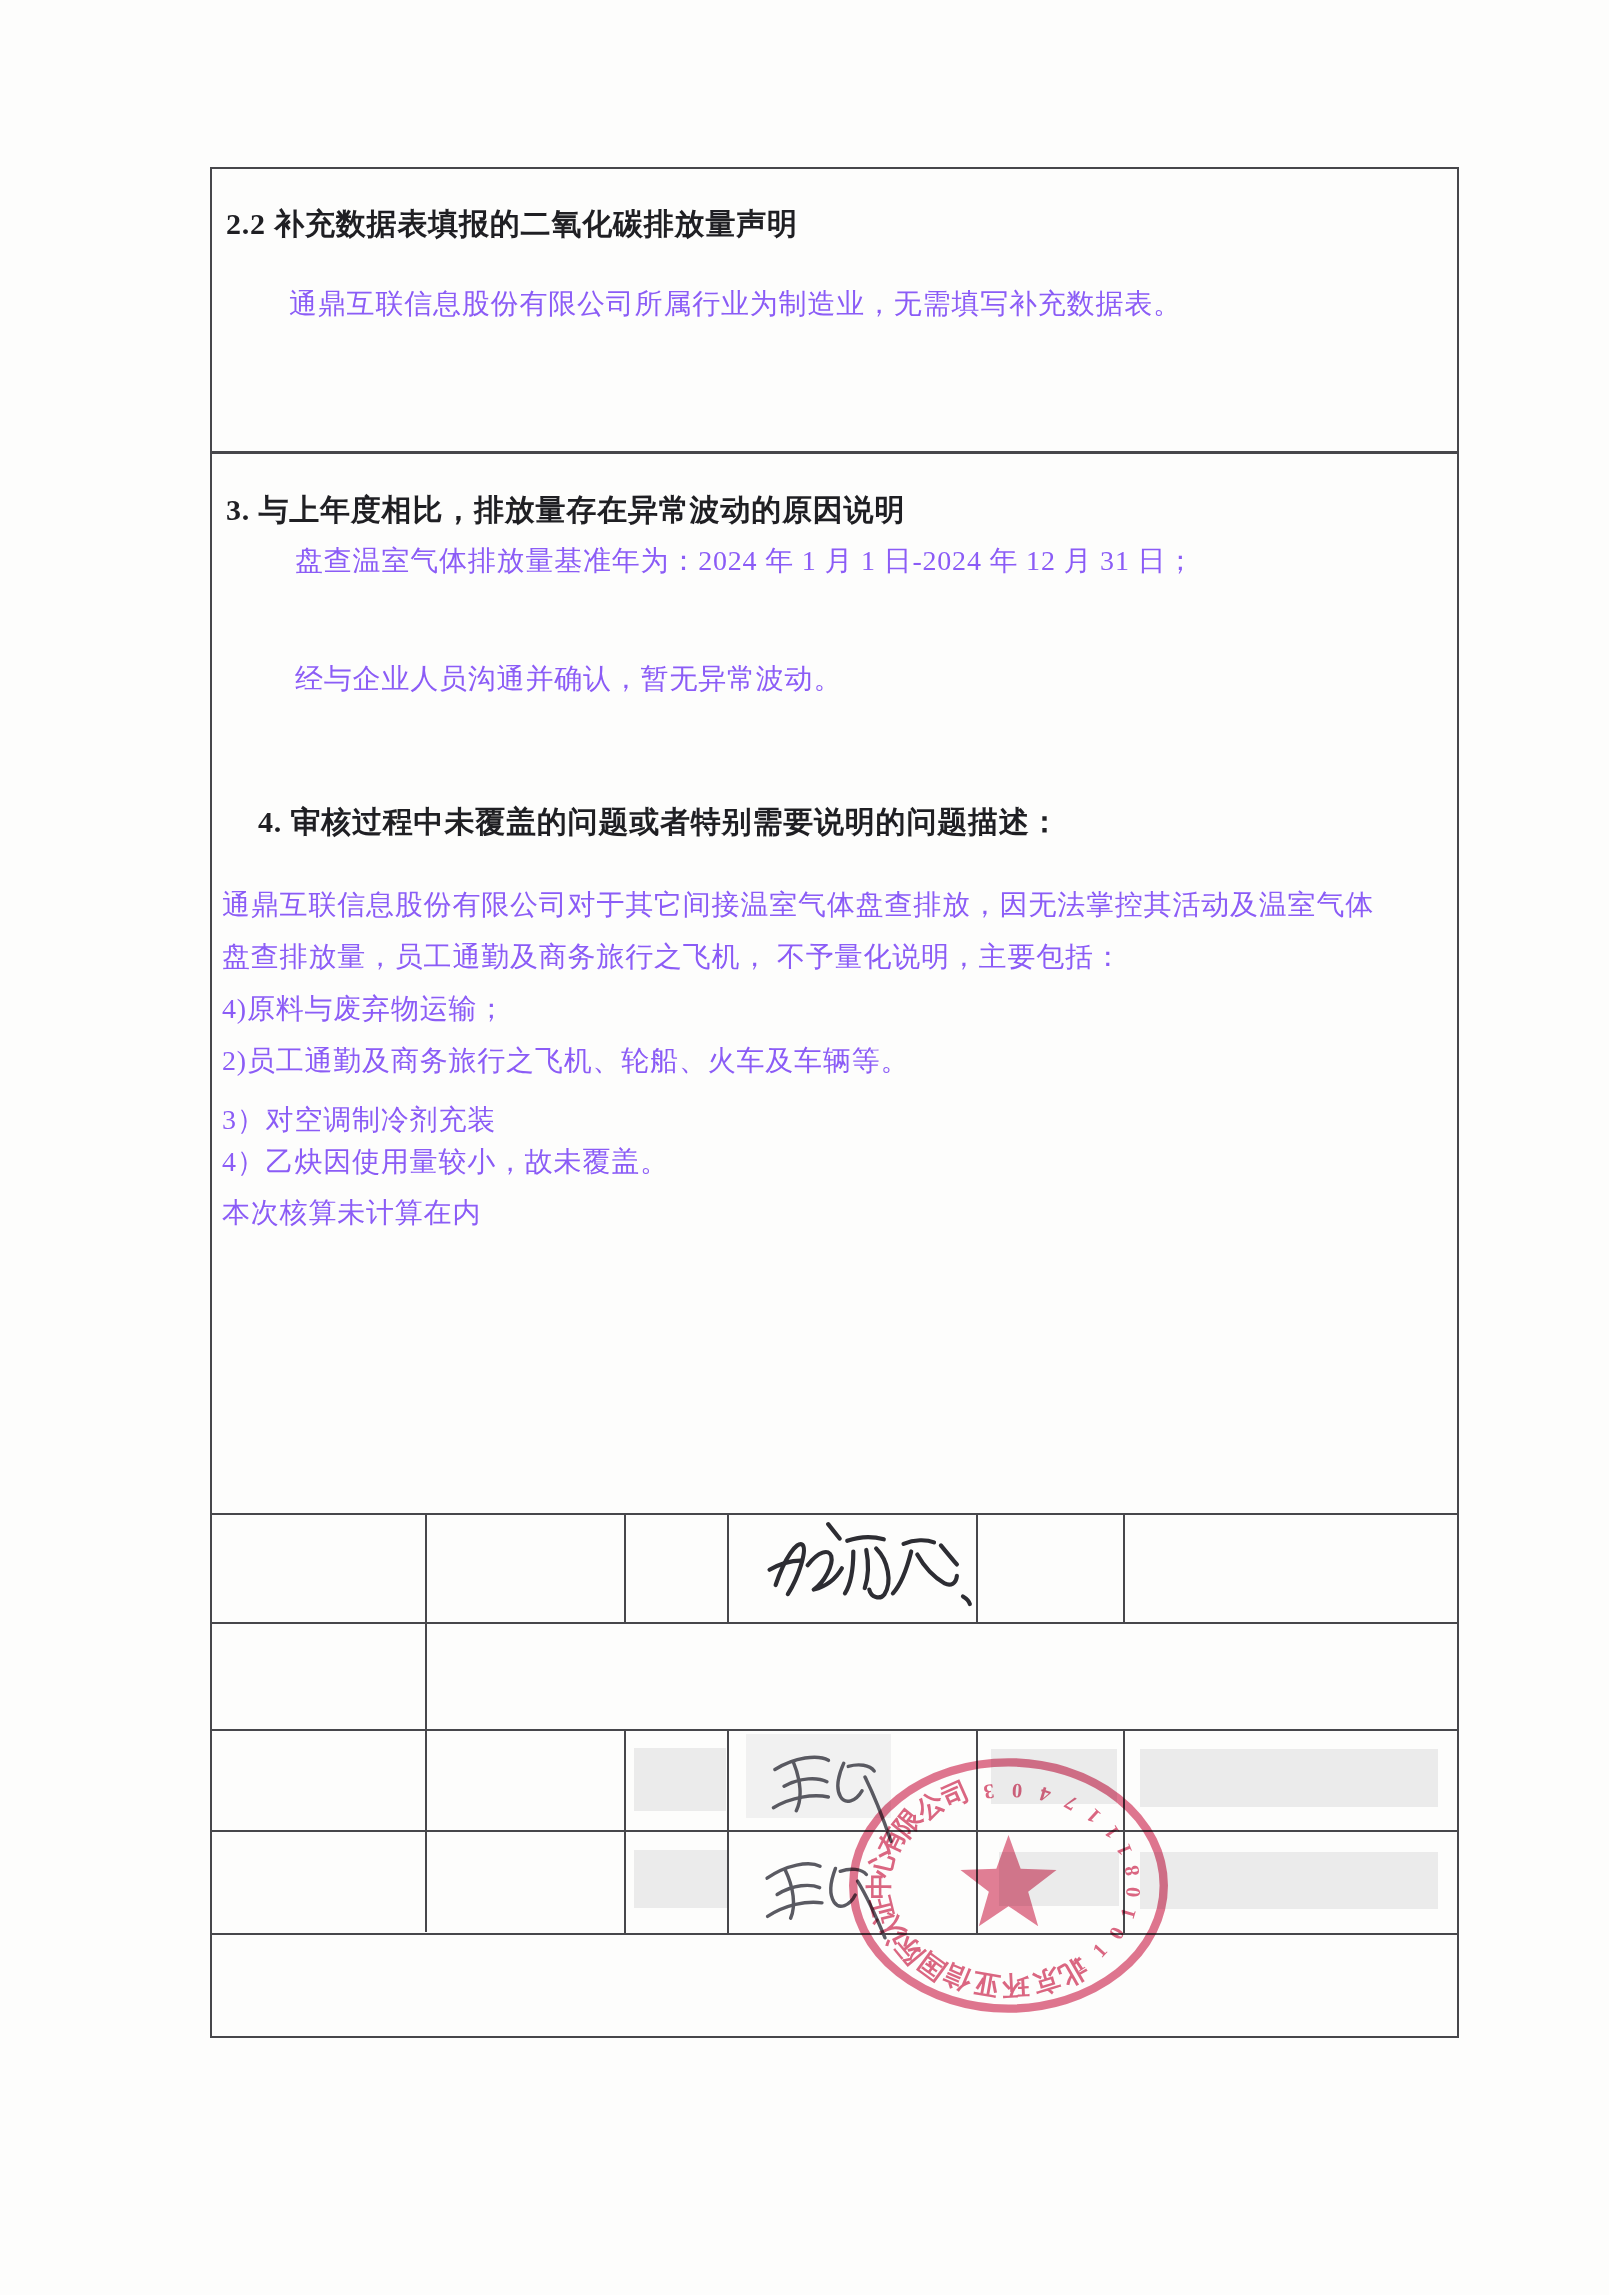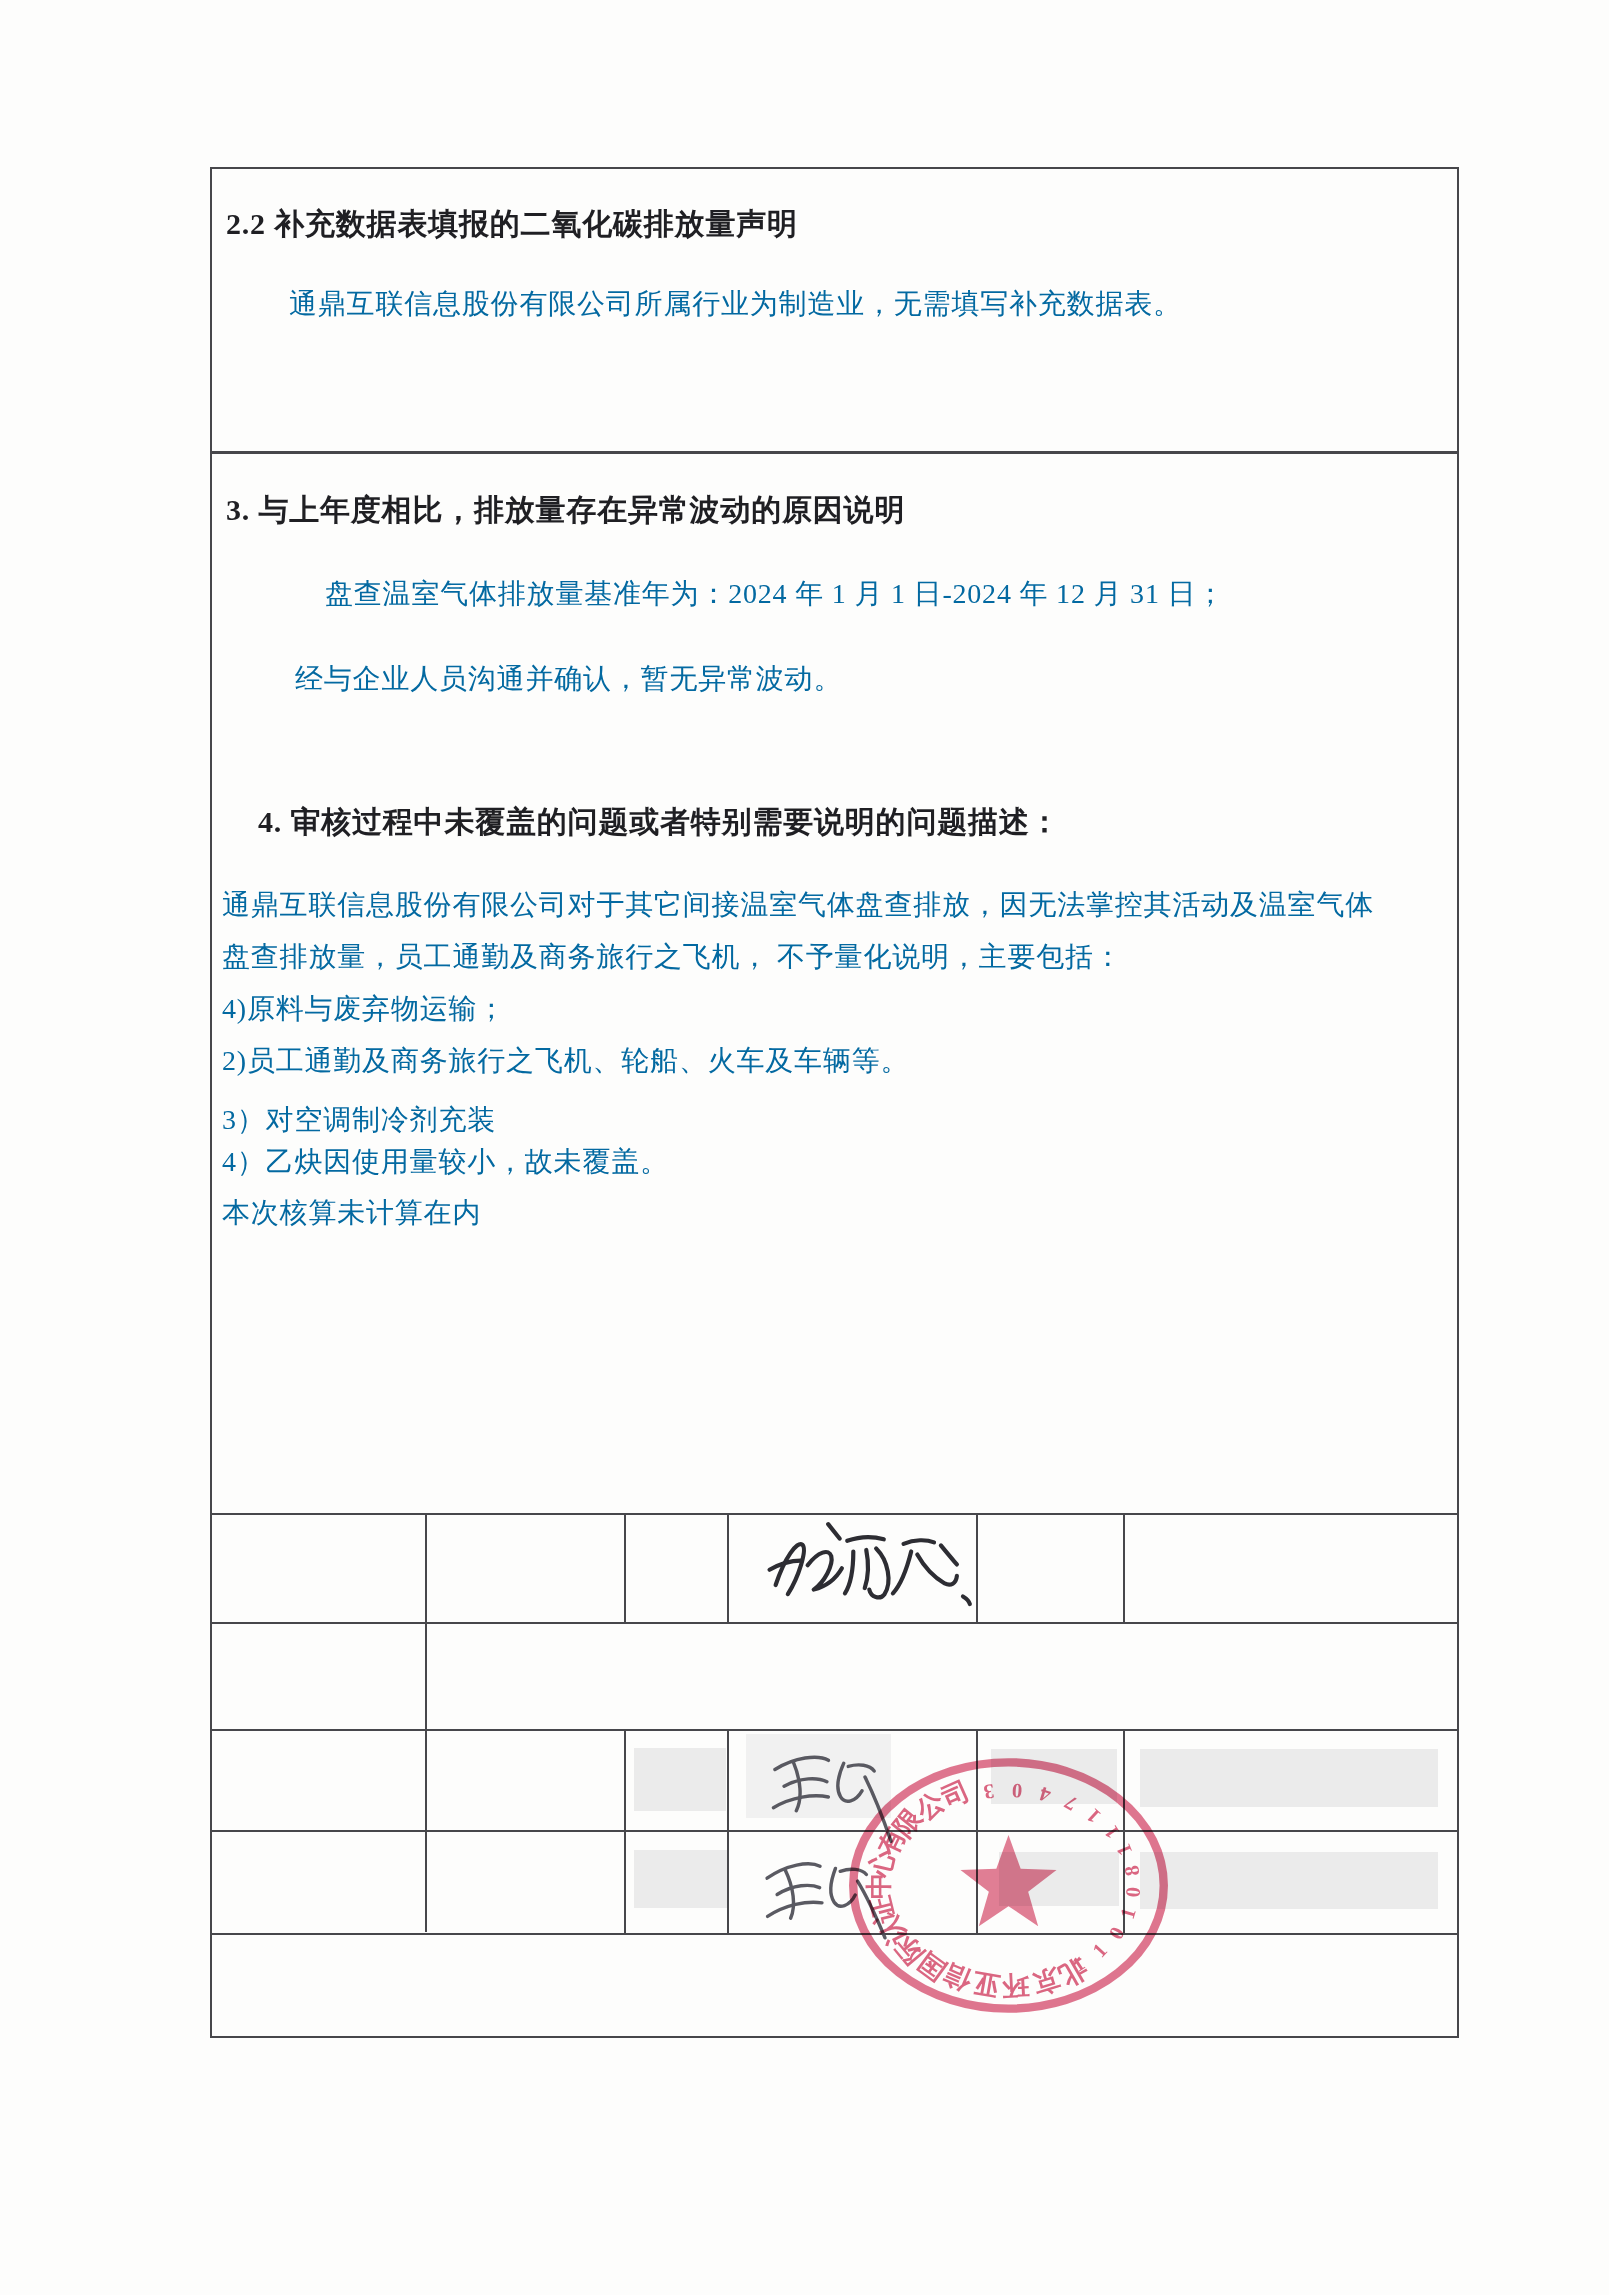--- a/index.html
+++ b/index.html
@@ -5,21 +5,21 @@
   html,body{margin:0;padding:0;background:#ffffff;}
   .page{position:relative;width:1609px;height:2295px;background:#fdfdfc;
         font-family:"Liberation Serif","DejaVu Serif",serif;color:#1f1f23;overflow:hidden;}
   .abs{position:absolute;}
   
   .outer{left:210px;top:167px;width:1245px;height:1867px;border:2.3px solid #47474b;}
   .hline{background:#47474b;height:1.5px;}
   .vline{background:#47474b;width:1.5px;}
   
   .h1{font-size:30px;font-weight:bold;letter-spacing:0.8px;white-space:nowrap;}
-  .body-t{font-size:28px;letter-spacing:0.8px;white-space:nowrap;color:#0369a1;}
+  .body-t{font-size:28px;letter-spacing:0.8px;white-space:nowrap;color:#8b5cf6;}
   
   .cell{font-size:27px;letter-spacing:0.8px;text-align:center;white-space:nowrap;color:#242428;}
   .patch{background:#ebebeb;}
   .patch-faint{background:#f1f1f1;}
   .pagenum{font-size:31px;color:#3a3a3e;font-family:"Liberation Sans","DejaVu Sans",sans-serif;}
   
   .stamp{mix-blend-mode:multiply;opacity:0.88;}
   .ring-char{font-size:35px;font-weight:bold;fill:#d85272;text-anchor:middle;
              font-family:"Liberation Serif","DejaVu Serif",serif;}
   .ring-digit{font-size:27px;font-weight:bold;fill:#d85272;text-anchor:middle;
@@ -32,21 +32,21 @@
 <div class="page">
 
   <div class="abs outer"></div>
 
   <div class="abs hline" style="left:210px;top:451px;width:1247px;height:3.1px;"></div>
 
   <div class="abs h1" style="left:226px;top:204px;">2.2 补充数据表填报的二氧化碳排放量声明</div>
   <div class="abs body-t" style="left:289px;top:285px;">通鼎互联信息股份有限公司所属行业为制造业，无需填写补充数据表。</div>
 
   <div class="abs h1" style="left:226px;top:490px;">3.  与上年度相比，排放量存在异常波动的原因说明</div>
-  <div class="abs body-t" style="left:295px;top:575px;margin-left:30px;">盘查温室气体排放量基准年为：2024 年 1 月 1 日-2024 年 12 月 31 日；</div>
+  <div class="abs body-t" style="left:295px;top:542px;">盘查温室气体排放量基准年为：2024 年 1 月 1 日-2024 年 12 月 31 日；</div>
   <div class="abs body-t" style="left:295px;top:660px;">经与企业人员沟通并确认，暂无异常波动。</div>
 
   <div class="abs h1" style="left:226px;top:802px;margin-left:32px;">4.  审核过程中未覆盖的问题或者特别需要说明的问题描述：</div>
   <div class="abs body-t" style="left:222px;top:886px;">通鼎互联信息股份有限公司对于其它间接温室气体盘查排放，因无法掌控其活动及温室气体</div>
   <div class="abs body-t" style="left:222px;top:938px;">盘查排放量，员工通勤及商务旅行之飞机， 不予量化说明，主要包括：</div>
   <div class="abs body-t" style="left:222px;top:990px;">4)原料与废弃物运输；</div>
   <div class="abs body-t" style="left:222px;top:1042px;">2)员工通勤及商务旅行之飞机、轮船、火车及车辆等。</div>
   <div class="abs body-t" style="left:222px;top:1093px;margin-top:8px;">3）对空调制冷剂充装</div>
   <div class="abs body-t" style="left:222px;top:1143px;">4）乙炔因使用量较小，故未覆盖。</div>
   <div class="abs body-t" style="left:222px;top:1194px;">本次核算未计算在内</div>

